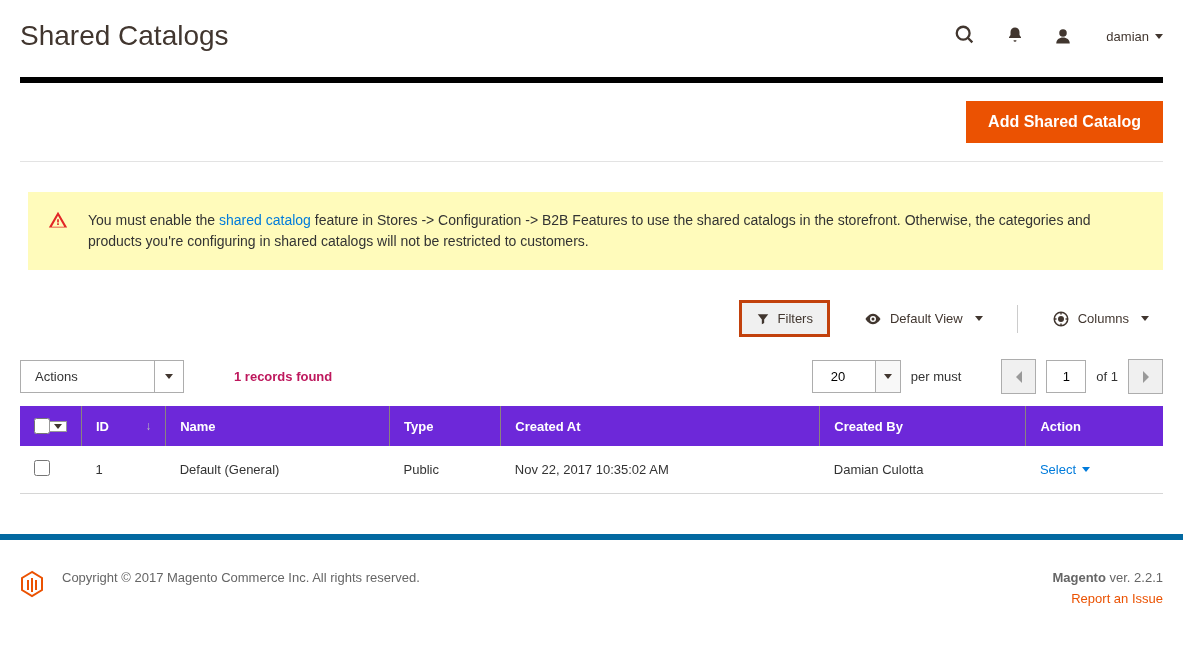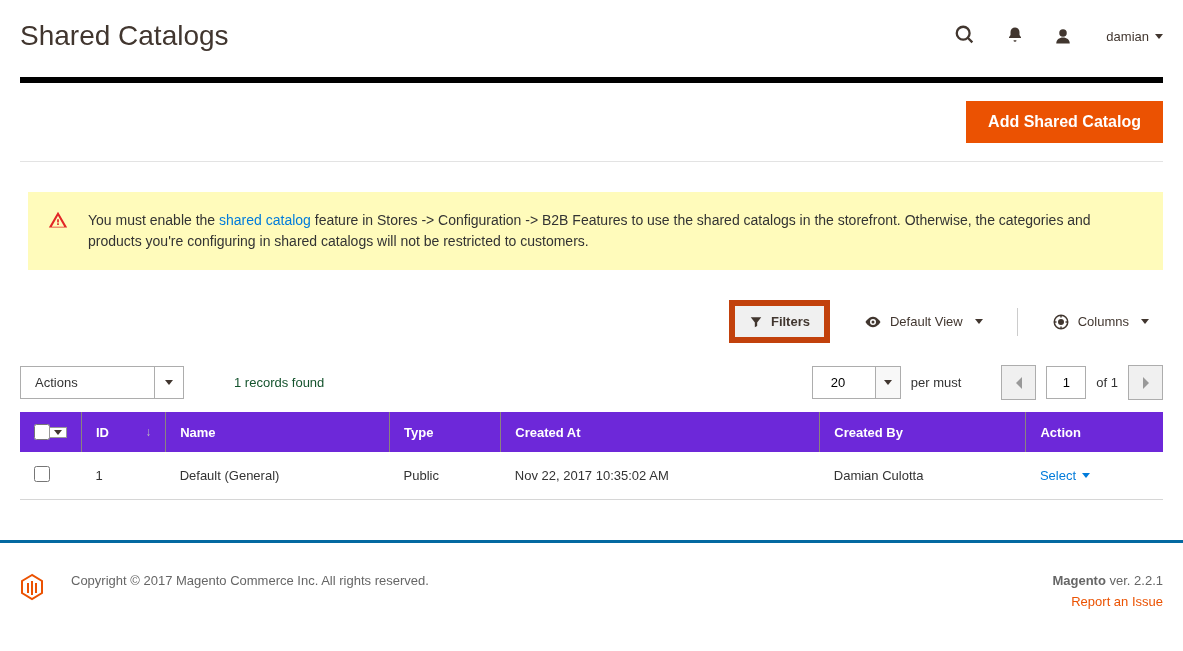--- a/index.html
+++ b/index.html
@@ -13,47 +13,47 @@
 .user-menu .uname { font-size: 13px; margin-left: 28px; }
 .caret-down { width: 0; height: 0; border-left: 4px solid transparent; border-right: 4px solid transparent; border-top: 5px solid #41362f; }
 .toolbar-row { display: flex; justify-content: flex-end; padding: 18px 0; border-top: 6px solid #000000; border-bottom: 1px solid #e3e3e3; }
 .btn-primary { background: #eb5202; color: #fff; border: none; padding: 12px 22px; font-size: 16px; font-weight: 600; cursor: pointer; font-family: inherit; }
 .notice { background: #fffbbb; display: flex; gap: 20px; padding: 18px 20px; margin: 30px 0 20px 8px; }
 .notice-icon { color: #e22626; flex-shrink: 0; }
 .notice-text { font-size: 14px; line-height: 1.5; color: #333; }
 .notice-text a { color: #007bdb; text-decoration: none; }
 .controls-row { display: flex; justify-content: flex-end; gap: 20px; align-items: center; padding: 10px 0; }
 .ctrl-btn { display: inline-flex; align-items: center; gap: 8px; padding: 8px 14px; font-size: 13px; color: #41362f; cursor: pointer; background: transparent; border: none; font-family: inherit; }
-.ctrl-btn.filters-btn { background: #f0f0f0; border: 6px solid #c2410c; font-weight: 700; }
+.ctrl-btn.filters-btn { background: #f0f0f0; border: 3px solid #c2410c; font-weight: 400; }
 .ctrl-btn .caret-down { margin-left: 4px; }
 .ctrl-sep { width: 1px; height: 28px; background: #ccc; }
 .grid-controls { display: flex; align-items: center; padding: 12px 0; gap: 20px; }
 .actions-dd { display: flex; }
 .actions-dd .sel { border: 1px solid #adadad; padding: 8px 14px; font-size: 13px; background: #fff; width: 135px; }
 .actions-dd .car { border: 1px solid #adadad; border-left: none; padding: 8px 10px; background: #fff; display: flex; align-items: center; cursor: pointer; }
-.records-found { font-size: 13px; color: #14532d; margin-left: 30px; }
+.records-found { font-size: 13px; color: #be185d; margin-left: 30px; font-weight: bold; }
 .pagination { margin-left: auto; display: flex; align-items: center; gap: 10px; }
 .page-size { border: 1px solid #adadad; padding: 8px 18px; width: 64px; text-align: left; font-size: 13px; }
 .page-size-dd { border: 1px solid #adadad; border-left: none; padding: 8px 8px; background: #f8f8f8; display: flex; align-items: center; cursor: pointer; }
 .per-page-lbl { font-size: 13px; color: #333; }
 .pag-btn { width: 35px; height: 35px; border: 1px solid #adadad; background: #f0f0f0; display: flex; align-items: center; justify-content: center; cursor: pointer; color: #999; }
 .page-num { border: 1px solid #adadad; width: 40px; text-align: center; padding: 8px 0; font-size: 13px; }
 .of-pages { font-size: 13px; }
 table.data-grid { width: 100%; border-collapse: collapse; margin-bottom: 40px; }
 table.data-grid thead th { background: #6d28d9; color: #fff; text-align: left; padding: 12px 14px; font-size: 13px; font-weight: 600; border-right: 1px solid #8a837f; }
 table.data-grid thead th:last-child { border-right: none; }
 table.data-grid tbody td { padding: 14px; font-size: 13px; border-bottom: 1px solid #d6d6d6; color: #333; }
 .th-check { width: 50px; }
 .th-check .chk-wrap { display: flex; align-items: center; }
 .th-check input, .td-check input { width: 16px; height: 16px; }
 .th-check .mini-caret { background: #fff; border: 1px solid #999; padding: 2px 4px; margin-left: -1px; display: flex; align-items: center; }
 .sort-ind { float: right; color: #bbb; font-size: 12px; }
 .select-link { color: #007bdb; cursor: pointer; display: inline-flex; align-items: center; gap: 6px; justify-content: flex-end; }
 .select-link .caret-down { border-top-color: #007bdb; }
-.footer { border-top: 3px solid #0369a1; padding: 30px 20px; display: flex; align-items: flex-start; gap: 27px; }
+.footer { border-top: 6px solid #0369a1; padding: 30px 20px; display: flex; align-items: flex-start; gap: 18px; }
 .footer-logo { color: #eb5202; }
 .footer-copy { font-size: 13px; color: #666; flex: 1; }
 .footer-right { text-align: right; font-size: 13px; }
 .footer-right .mag { color: #666; }
 .footer-right a { color: #eb5202; text-decoration: none; display: block; margin-top: 6px; }
 </style>
 </head>
 <body>
 
 <div class="page">

